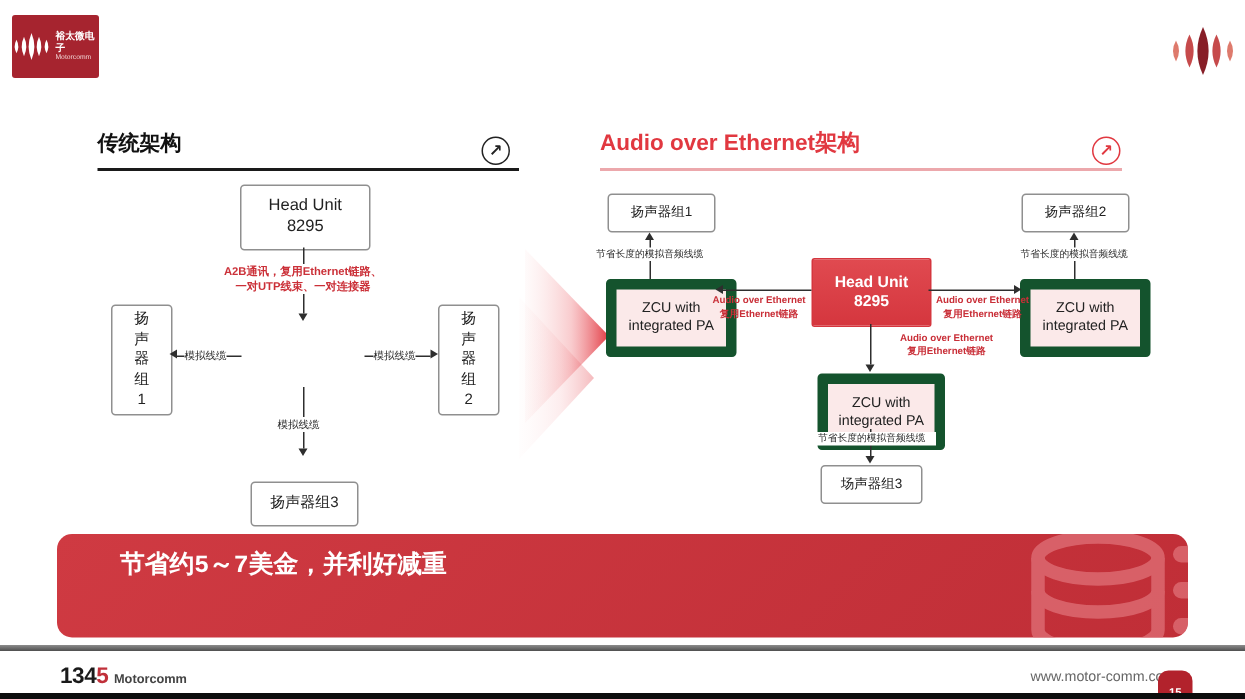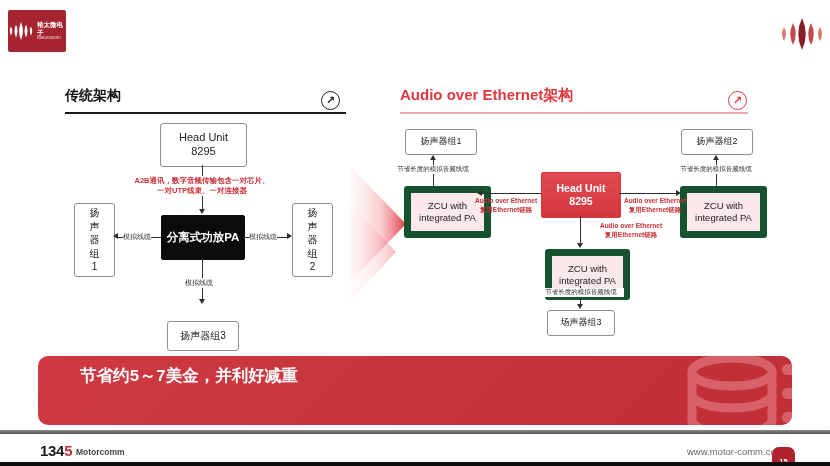--- a/index.html
+++ b/index.html
@@ -61,27 +61,24 @@
 
   <div class="box" style="left:160px;top:123px;width:85px;height:42px;font-size:11px;">
     <span>Head Unit</span>
     <span>8295</span>
   </div>
 
   <div class="vline" style="left:202px;top:165px;height:44px;"></div>
   <div class="arr d" style="left:198.5px;top:209px;"></div>
 
   <div class="abs" style="left:92px;top:176px;width:220px;text-align:center;font-size:7.5px;font-weight:700;color:#CB3038;line-height:10px;background:#fff;">
-    <span style="display:block;">A2B通讯，数字音频传输包含一对芯片、</span>
+    <span style="display:block;">A2B通讯，复用Ethernet链路、</span>
     <span style="display:block;">一对UTP线束、一对连接器</span>
   </div>
 
-  <div class="box" style="left:161px;top:215px;width:82px;height:43px;background:#0b0b0b;border:1px solid #0b0b0b;border-radius:2px;">
-    <span style="color:#fff;font-weight:700;font-size:11.5px;">分离式功放PA</span>
-  </div>
 
   <div class="box" style="left:74px;top:203px;width:39px;height:72px;font-size:10px;">
     <span class="vert">扬声器组1</span>
   </div>
 
   <div class="box" style="left:292px;top:203px;width:39px;height:72px;font-size:10px;">
     <span class="vert">扬声器组2</span>
   </div>
 
   <div class="arr l" style="left:113px;top:233px;"></div>

